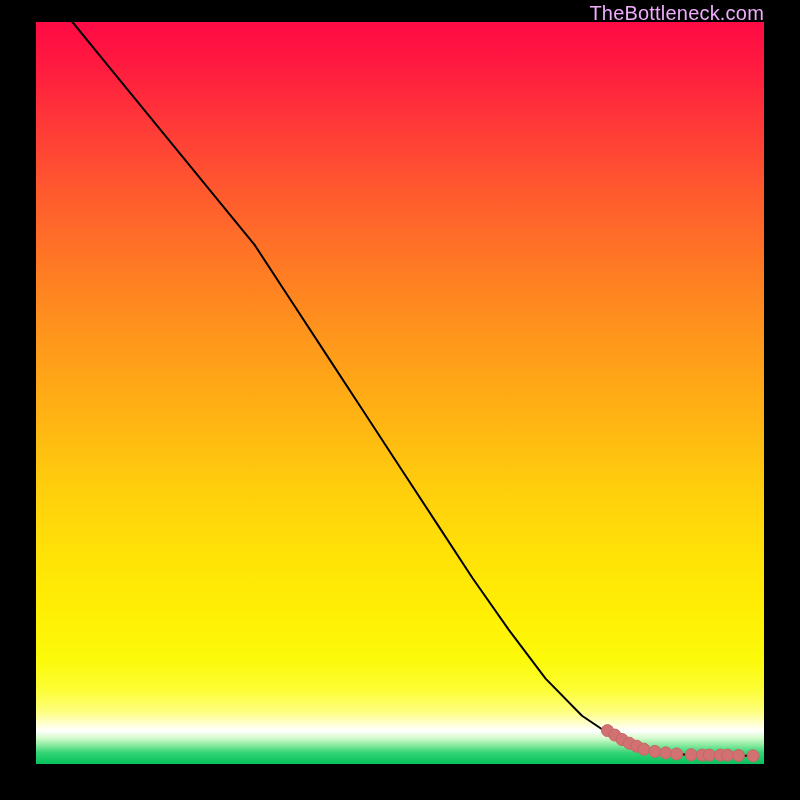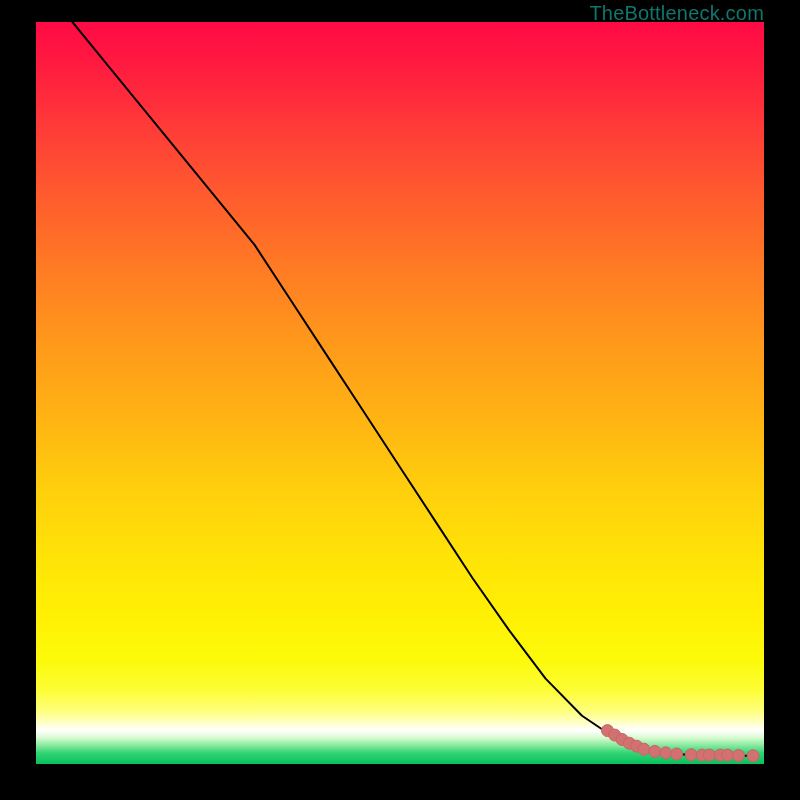--- a/index.html
+++ b/index.html
@@ -51,21 +51,21 @@
     left: 0;
     top: 0;
     width: 728px;
     height: 742px;
     overflow: visible;
   }
   .attribution {
     position: absolute;
     top: 2px;
     right: 36px;
-    color: #0f766e;
+    color: #f0abfc;
     font-size: 20px;
     font-weight: 500;
     letter-spacing: 0.2px;
     user-select: none;
   }
 </style>
 </head>
 <body>
 
 <div class="frame">

